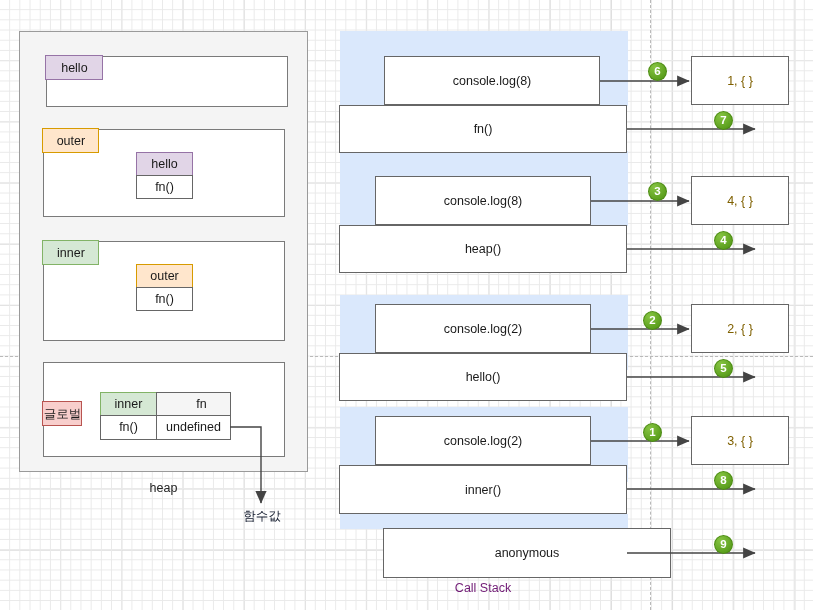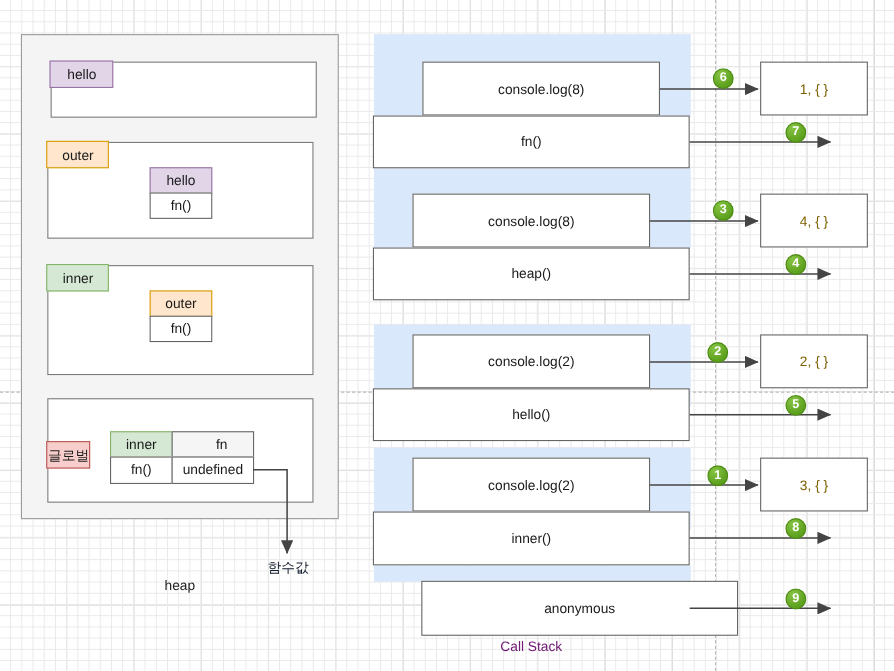--- a/index.html
+++ b/index.html
@@ -57,21 +57,20 @@
     width: 289px; height: 441px;
     background: #f4f4f4;
     border: 1px solid #9a9a9a;
   }
   #heap-caption {
     left: 19px; top: 481px;
     width: 289px;
     text-align: center;
     font-size: 12.5px;
     color: #222;
-    margin-top: 44px;
   }
 
   .scope-box {
     background: #ffffff;
     border: 1.6px solid #7a7a7a;
   }
   .scope-tab {
     position: absolute;
     left: -1.6px;
     top: -1.6px;

